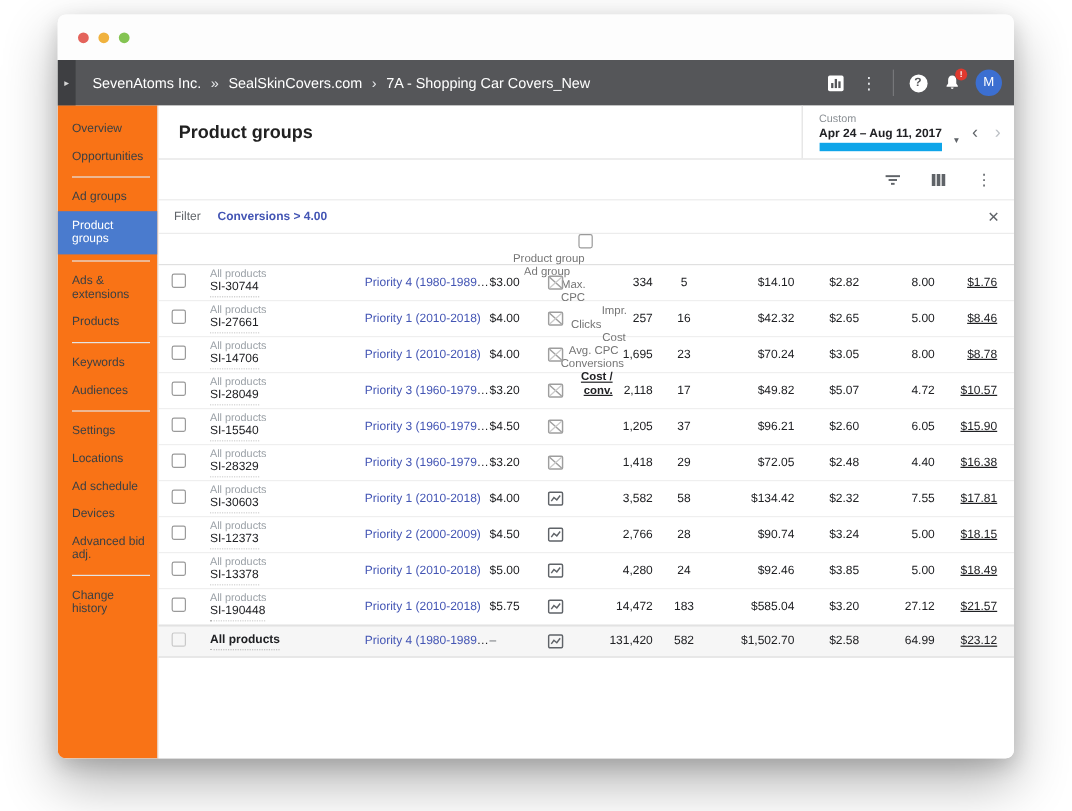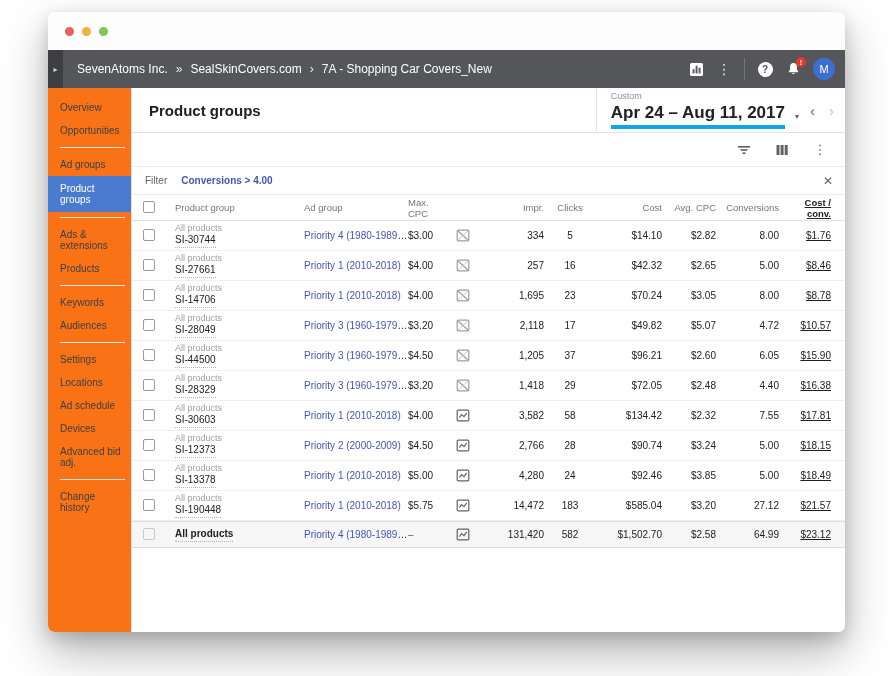--- a/index.html
+++ b/index.html
@@ -52,42 +52,42 @@
   .dot { width:7px; height:7px; border-radius:50%; background:#1e9e4a; display:inline-block; }
 
   
   .pg-header { height:45px; border-bottom:1px solid #e2e2e2; display:flex; align-items:center; flex:none; }
   .page-title { font-size:15px; font-weight:bold; color:#212121; padding-left:17px; }
   .datepicker { margin-left:auto; height:100%; border-left:1px solid #e2e2e2; display:flex; align-items:center;
     padding:0 8px 0 14px; gap:8px; }
   .dp-left { display:flex; flex-direction:column; justify-content:center; }
   .dp-preset { font-size:9px; color:#8a8f94; margin-bottom:2px; }
   .dp-daterow { display:flex; align-items:center; gap:10px; }
-  .dp-date { font-size:17px; font-weight:bold; color:#202124; border-bottom:4px solid #0ea5e9; padding-bottom:2px; white-space:nowrap; }
+  .dp-date { font-size:10px; font-weight:bold; color:#202124; border-bottom:7px solid #0ea5e9; padding-bottom:2px; white-space:nowrap; }
   .dp-caret { font-size:8px; color:#5f6368; cursor:pointer; }
   .chev { font-size:15px; line-height:1; cursor:pointer; padding:0 3px; }
   .chev.prev { color:#5f6368; }
   .chev.next { color:#bdc1c6; }
 
   
   .toolbar { height:33px; display:flex; align-items:center; justify-content:flex-end; gap:16px; padding-right:14px; flex:none; }
   .tbtn { width:22px; height:22px; display:flex; align-items:center; justify-content:center; cursor:pointer; }
   .tb-kebab { font-size:13px; color:#5f6368; line-height:1; }
 
   
   .filterbar { height:29px; border-top:1px solid #ececec; border-bottom:1px solid #ececec; display:flex; align-items:center;
     padding:0 12px 0 13px; font-size:10px; flex:none; }
   .filter-label { color:#5f6368; margin-right:14px; }
   .filter-chip { color:#4355b4; font-weight:bold; cursor:pointer; }
   .filter-close { margin-left:auto; font-size:12px; color:#5f6368; cursor:pointer; }
 
   
   .table { flex:none; }
   .tr { display:flex; align-items:center; height:30px; border-bottom:1px solid #efefef; font-size:10px; color:#202124; }
-  .tr.head { height:26px; border-bottom:1px solid #e0e0e0; color:#757575; font-size:9.5px; }
+  .tr.head { height:26px; border-bottom:1px solid #e0e0e0; color:#757575; font-size:9.5px;flex-direction:column; }
   .tr.total { height:27px; background:#f6f6f6; border-top:1px solid #dddddd; border-bottom:1px solid #dddddd; }
   .c-cb   { width:36px; flex:none; padding-left:11px; }
   .c-prod { width:136px; flex:none; padding-left:7px; overflow:hidden; }
   .c-ag   { width:104px; flex:none; overflow:hidden; white-space:nowrap; text-overflow:ellipsis; }
   .c-cpc  { width:42px;  flex:none; }
   .c-ic   { width:26px;  flex:none; text-align:center; }
   .c-impr { width:68px;  flex:none; text-align:right; }
   .c-clk  { width:52px;  flex:none; text-align:center; }
   .c-cost { width:66px;  flex:none; text-align:right; }
   .c-acpc { width:54px;  flex:none; text-align:right; }
@@ -309,21 +309,21 @@
                 </span></div>
               <div class="c-impr">2,118</div>
               <div class="c-clk">17</div>
               <div class="c-cost">$49.82</div>
               <div class="c-acpc">$5.07</div>
               <div class="c-conv">4.72</div>
               <div class="c-cc">$10.57</div>
             </div>
           <div class="tr">
               <div class="c-cb"><span class="cb"></span></div>
-              <div class="c-prod"><div class="pg-sub">All products</div><span class="pg-id">SI-44500</span></div>
+              <div class="c-prod"><div class="pg-sub">All products</div><span class="pg-id">SI-15540</span></div>
               <div class="c-ag"><span class="ag-link">Priority 3 (1960-1979&amp;1990-…</span></div>
               <div class="c-cpc">$4.50</div>
               <div class="c-ic"><span class="ic-wrap">
                   <svg width="14" height="13" viewBox="0 0 14 13">
                     <rect x="1.2" y="1.2" width="11.6" height="10.6" rx="1" fill="none" stroke="#9e9e9e" stroke-width="1.2"></rect>
                     <line x1="2" y1="2" x2="12" y2="11" stroke="#9e9e9e" stroke-width="1.2"></line>
                     <line x1="12" y1="2" x2="2" y2="11" stroke="#c9c9c9" stroke-width="1"></line>
                   </svg>
                 </span></div>
               <div class="c-impr">1,205</div>

